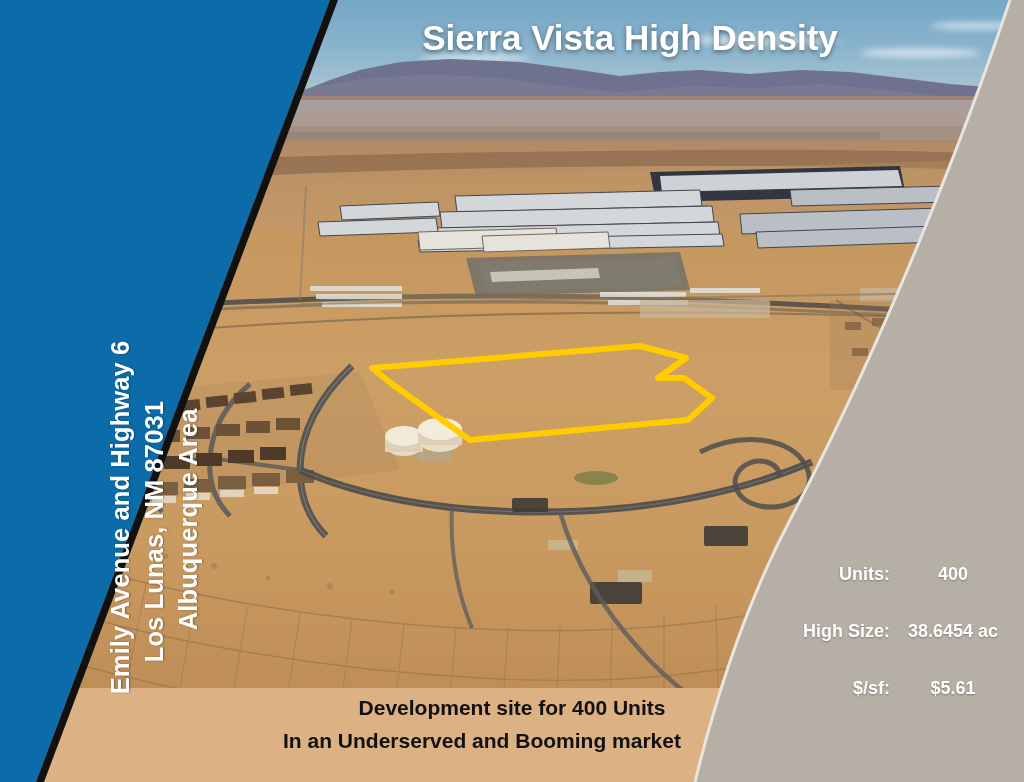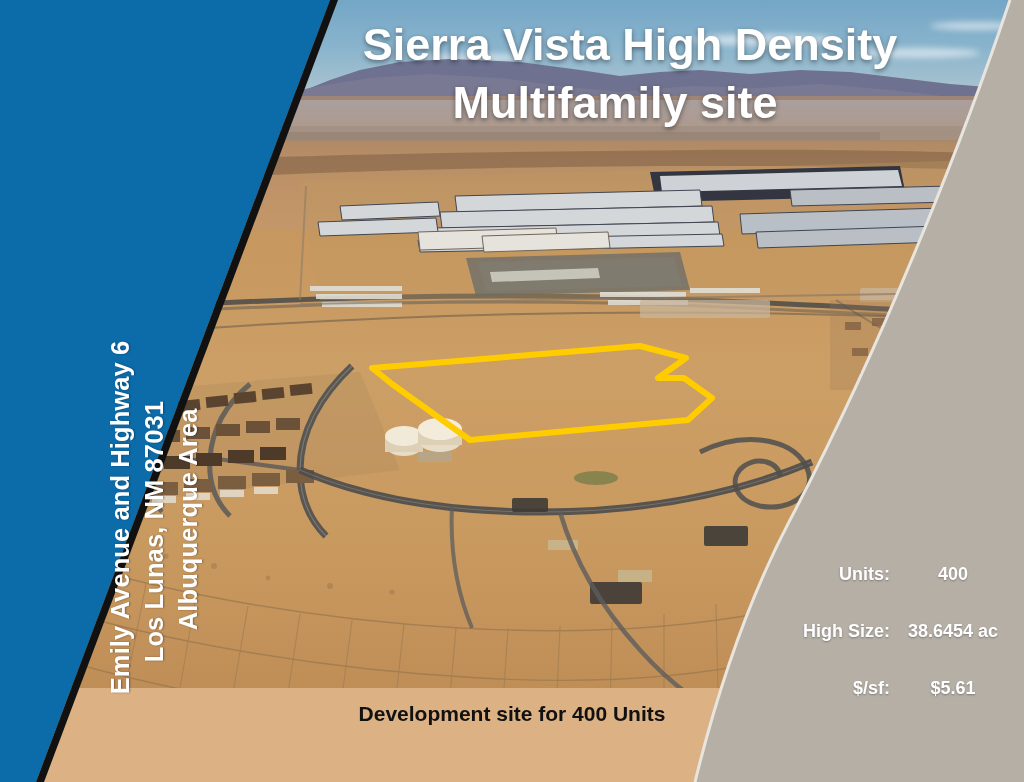--- a/index.html
+++ b/index.html
@@ -110,32 +110,32 @@
     z-index:19;
   }
   .tan-text{
     position:absolute;left:0;top:688px;width:1024px;height:94px;
     z-index:24;
     color:#111;
     font-weight:bold;
     font-size:21px;
     line-height:1.55;
     text-align:center;
-    padding-top:10px;
+    padding-top:4px;
     pointer-events:none;
   }
   .tan-text .t1{padding-left:-0px;}
   .tan-text .t2{padding-right:60px;}
 
   .title{
     position:absolute;left:330px;top:16px;width:600px;
     z-index:18;
     color:#fff;
     font-weight:bold;
-    font-size:45px;
+    font-size:35px;
     line-height:1.28;
     text-align:center;
     text-shadow:0 2px 5px rgba(0,0,0,.45);
     pointer-events:none;
   }
   .title .t2{padding-right:30px;}
 
   
   .parcel{position:absolute;left:0;top:0;z-index:15;pointer-events:none;}
 </style>
@@ -376,21 +376,20 @@
 
     <div class="parcel">
       <svg width="1024" height="782" viewBox="0 0 1024 782">
         <polygon points="372,368 640,346 686,358 658,378 684,378 712,398 688,420 470,440 392,384" fill="none" stroke="#ffcc00" stroke-width="6" stroke-linejoin="round"></polygon>
       </svg>
     </div>
   </div>
 
   <div class="title">
     <div class="t1">Sierra Vista High Density</div>
-    <div class="t2">Multifamily site</div>
   </div>
 
   <div class="panel-blue-edge"></div>
   <div class="panel-blue"></div>
   <div class="blue-text">
     <div class="l1">Emily Avenue and Highway 6</div>
     <div class="l2">Los Lunas, NM 87031</div>
     <div class="l3">Albuquerque Area</div>
   </div>
 
@@ -412,15 +411,16 @@
     </div>
     <div class="row">
       <span class="lbl">$/sf:</span>
       <span class="val">$5.61</span>
     </div>
   </div>
 
   <div class="panel-tan"></div>
   <div class="tan-text">
     <div class="t1">Development site for 400 Units</div>
+    <div class="t2">In an Underserved and Booming market</div>
   </div>
 
 </div>
 
 </body></html>

